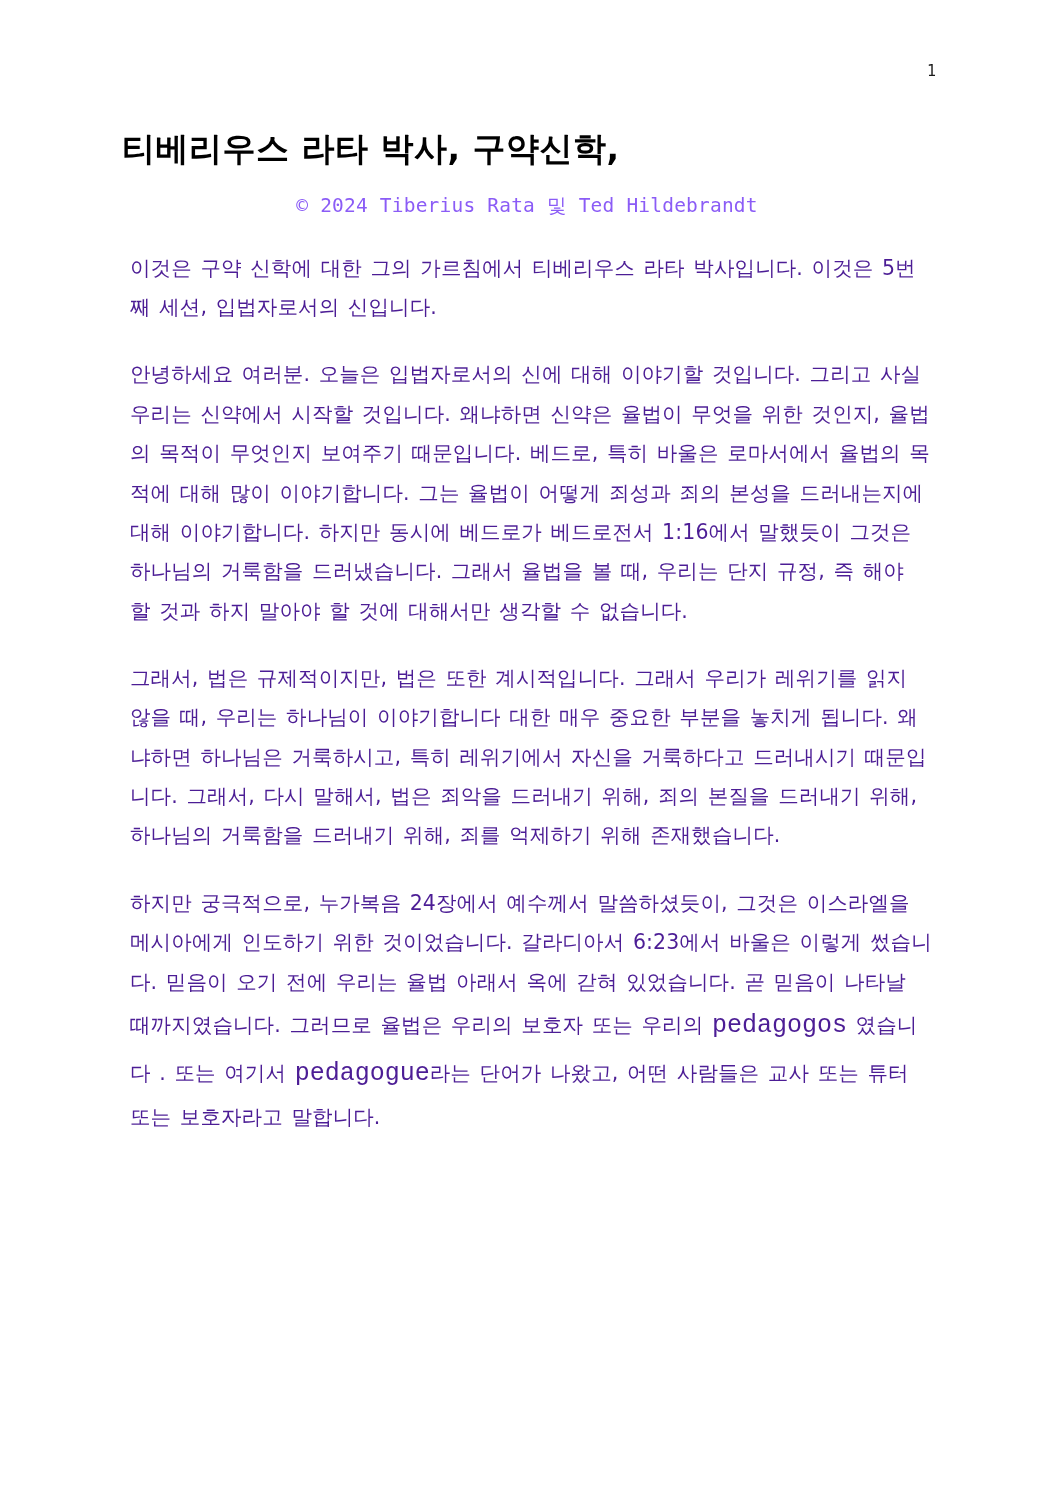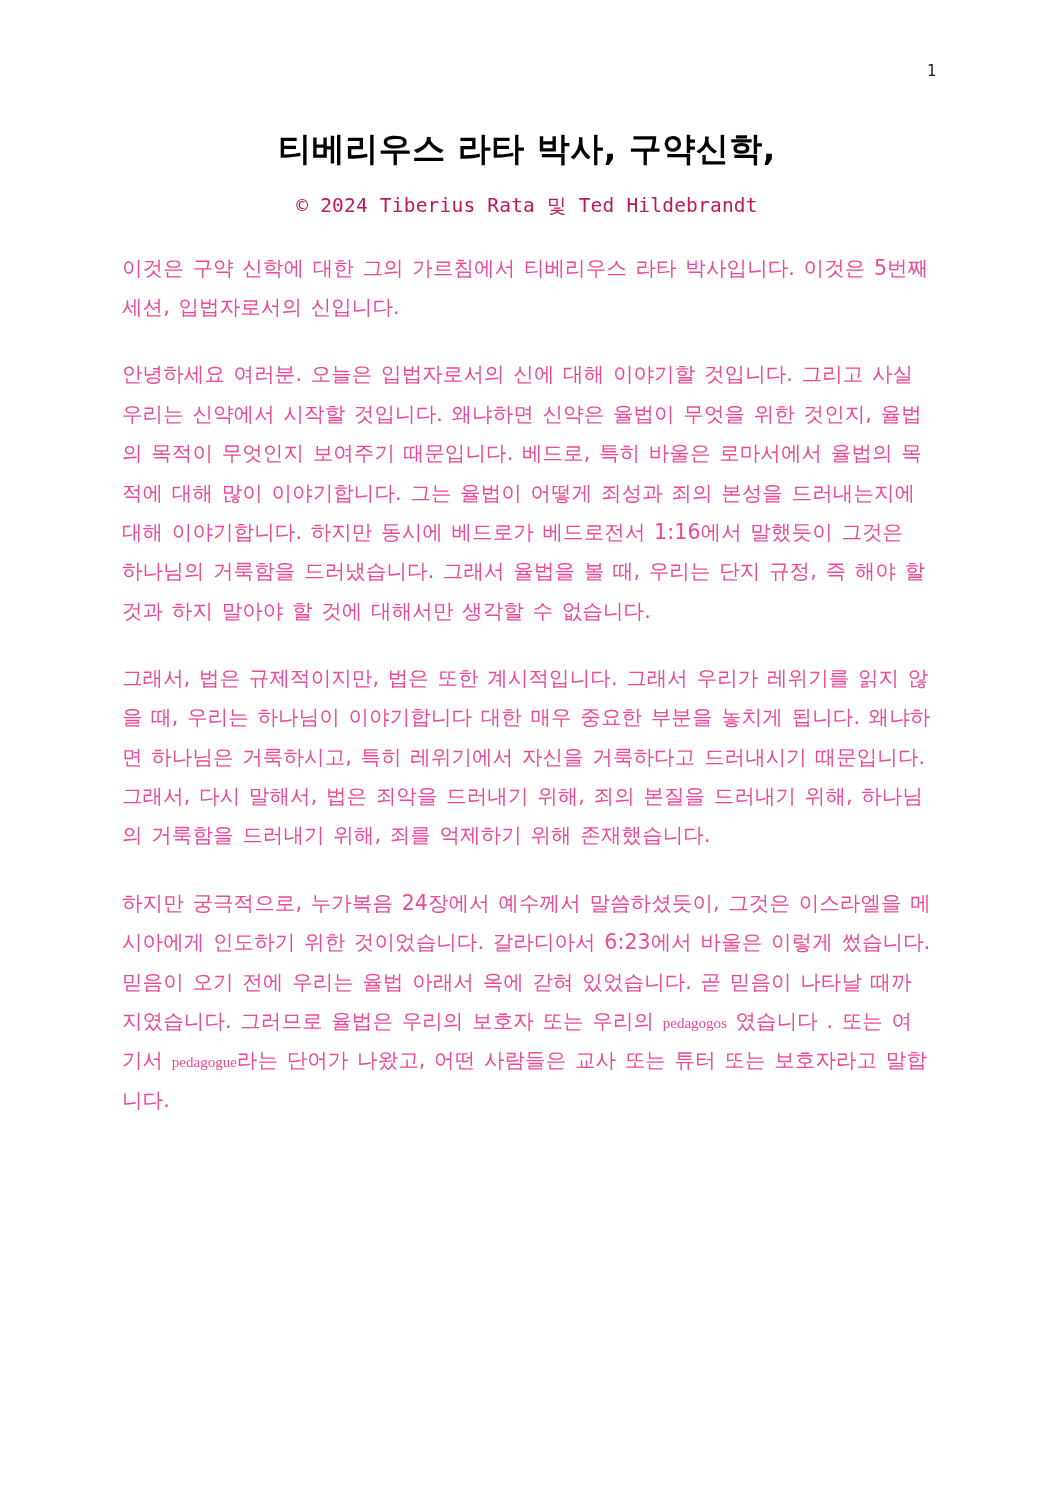--- a/index.html
+++ b/index.html
@@ -30,54 +30,54 @@
     left: 122px;
     top: 120px;
     width: 810px;
   }
   h1.doc-title {
     margin: 0;
     font-family: "DejaVu Sans", "Liberation Sans", sans-serif;
     font-weight: bold;
     font-size: 33px;
     line-height: 1.75;
-    text-align: center;
+    text-align: left;
     letter-spacing: 0.5px;
     color: #000;
   }
   h1.doc-title .line {
     display: block;
   }
   .copyright {
     margin: 14px 0 0 0;
     text-align: center;
     font-family: "DejaVu Sans Mono", "Liberation Mono", monospace;
     font-size: 19.5px;
     letter-spacing: 0.2px;
-    color: #be185d;
+    color: #8b5cf6;
   }
   .body-text {
     margin-top: 30px;
   }
   p.para {
-    margin: 0 0 28px 0;
+    margin: 0 0 28px 8px;
     font-family: "DejaVu Sans", "Liberation Sans", sans-serif;
     font-size: 20.5px;
     line-height: 1.92;
     text-align: left;
     letter-spacing: 0.1px;
-    color: #ec4899;
+    color: #4c1d95;
     word-spacing: 2px;
   }
   p.para:last-child {
     margin-bottom: 0;
   }
   .latin {
-    font-family: Liberation Serif, serif;
-    font-size: 15px;
+    font-family: Liberation Mono, monospace;
+    font-size: 25px;
     letter-spacing: 0;
   }
 </style>
 </head>
 <body>
 
 <div class="page">
 
   <div class="page-number">1</div>
 

